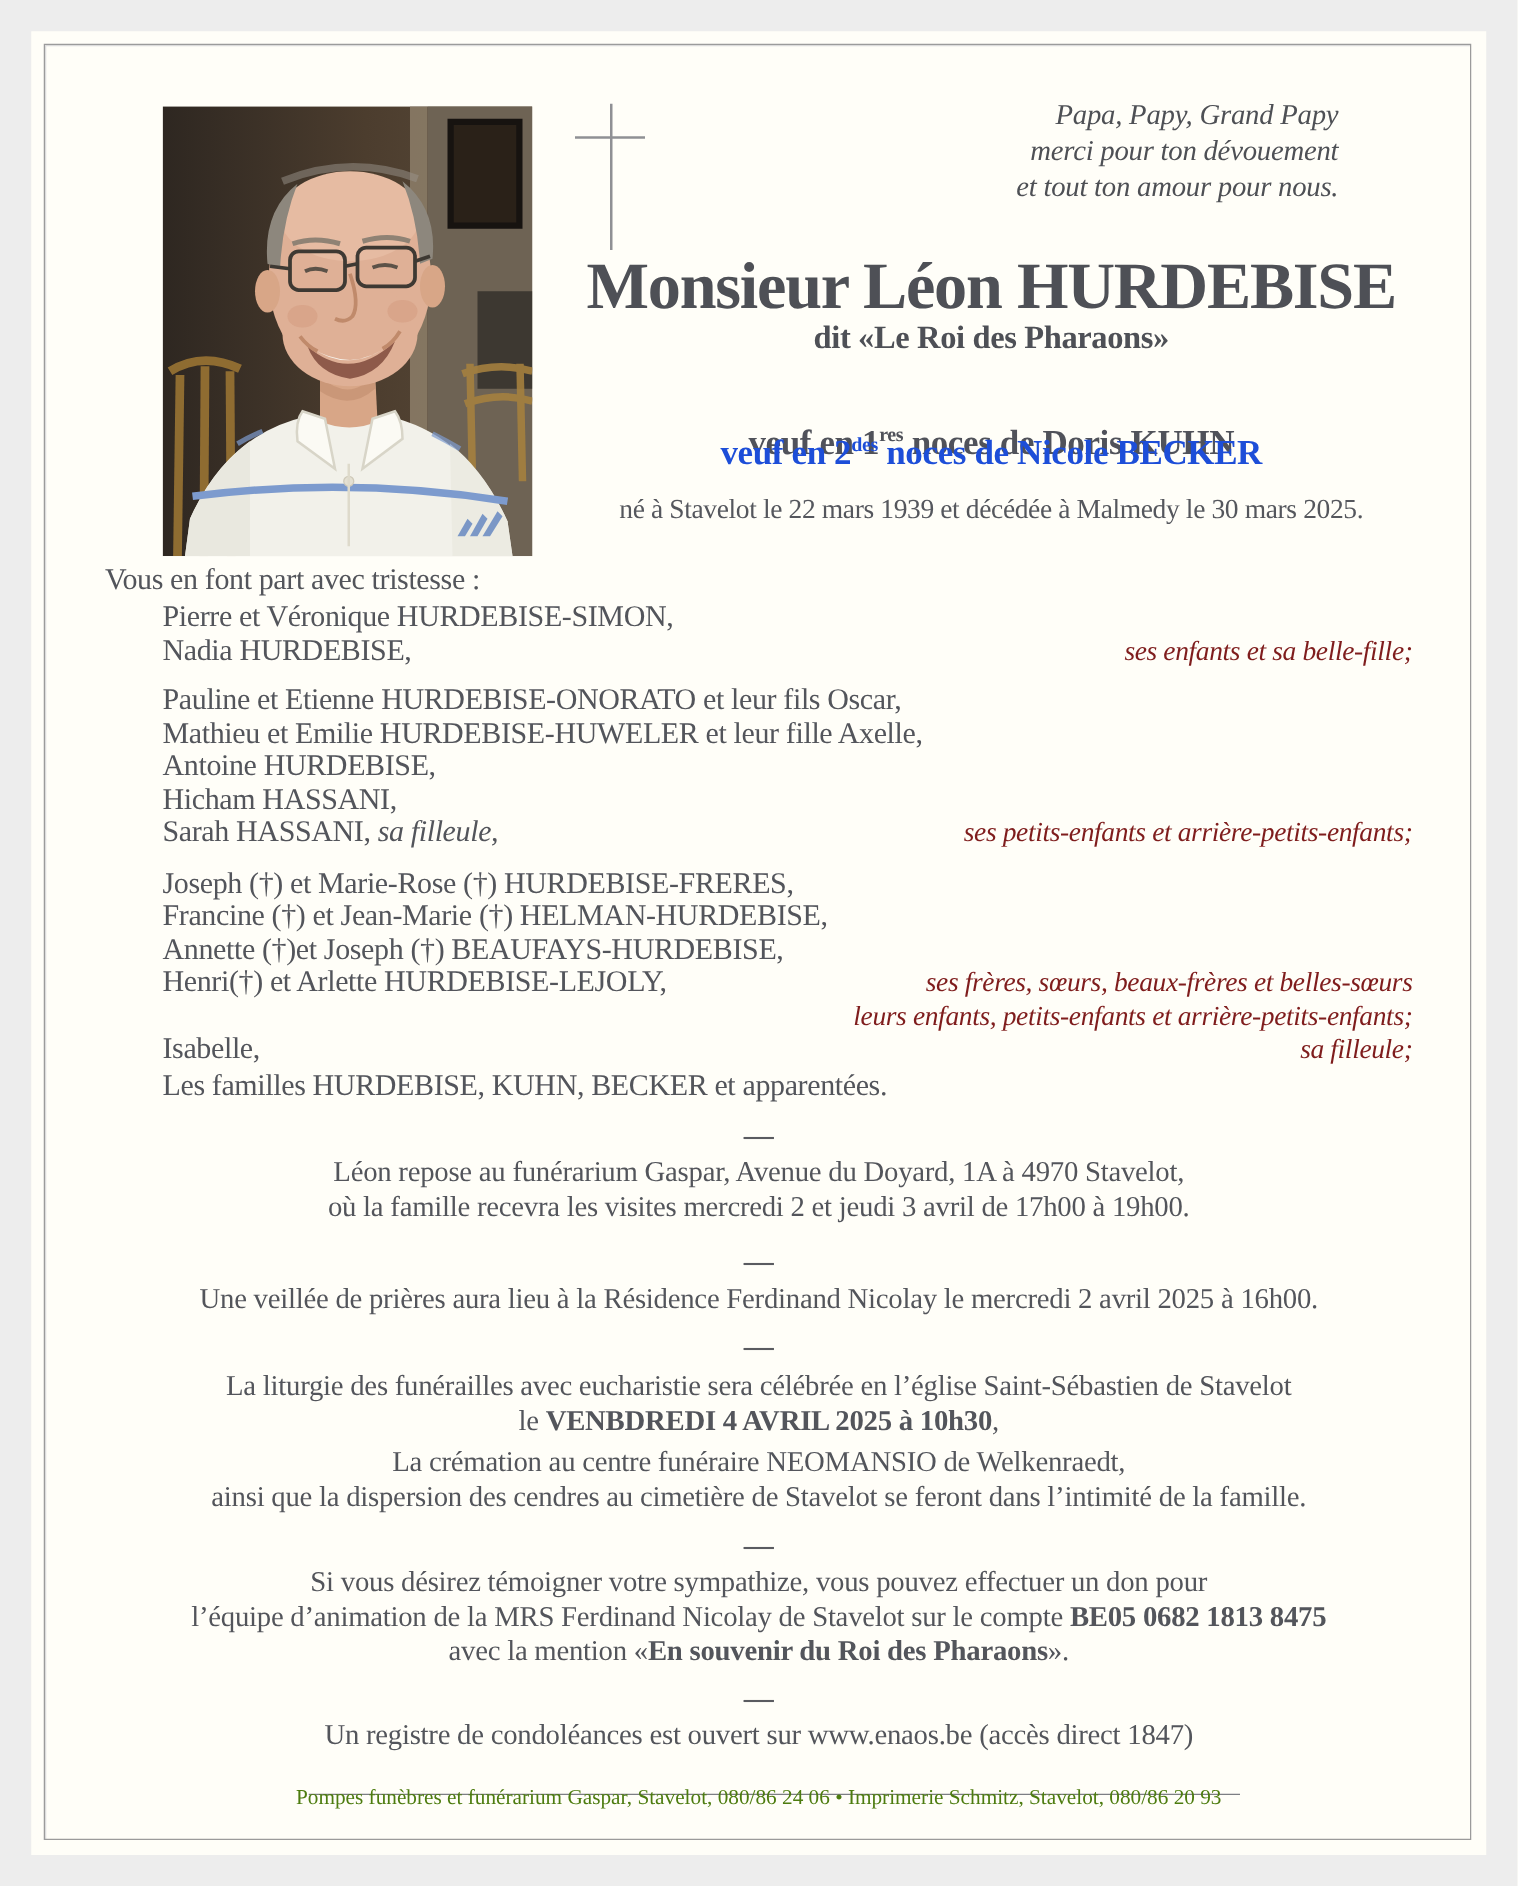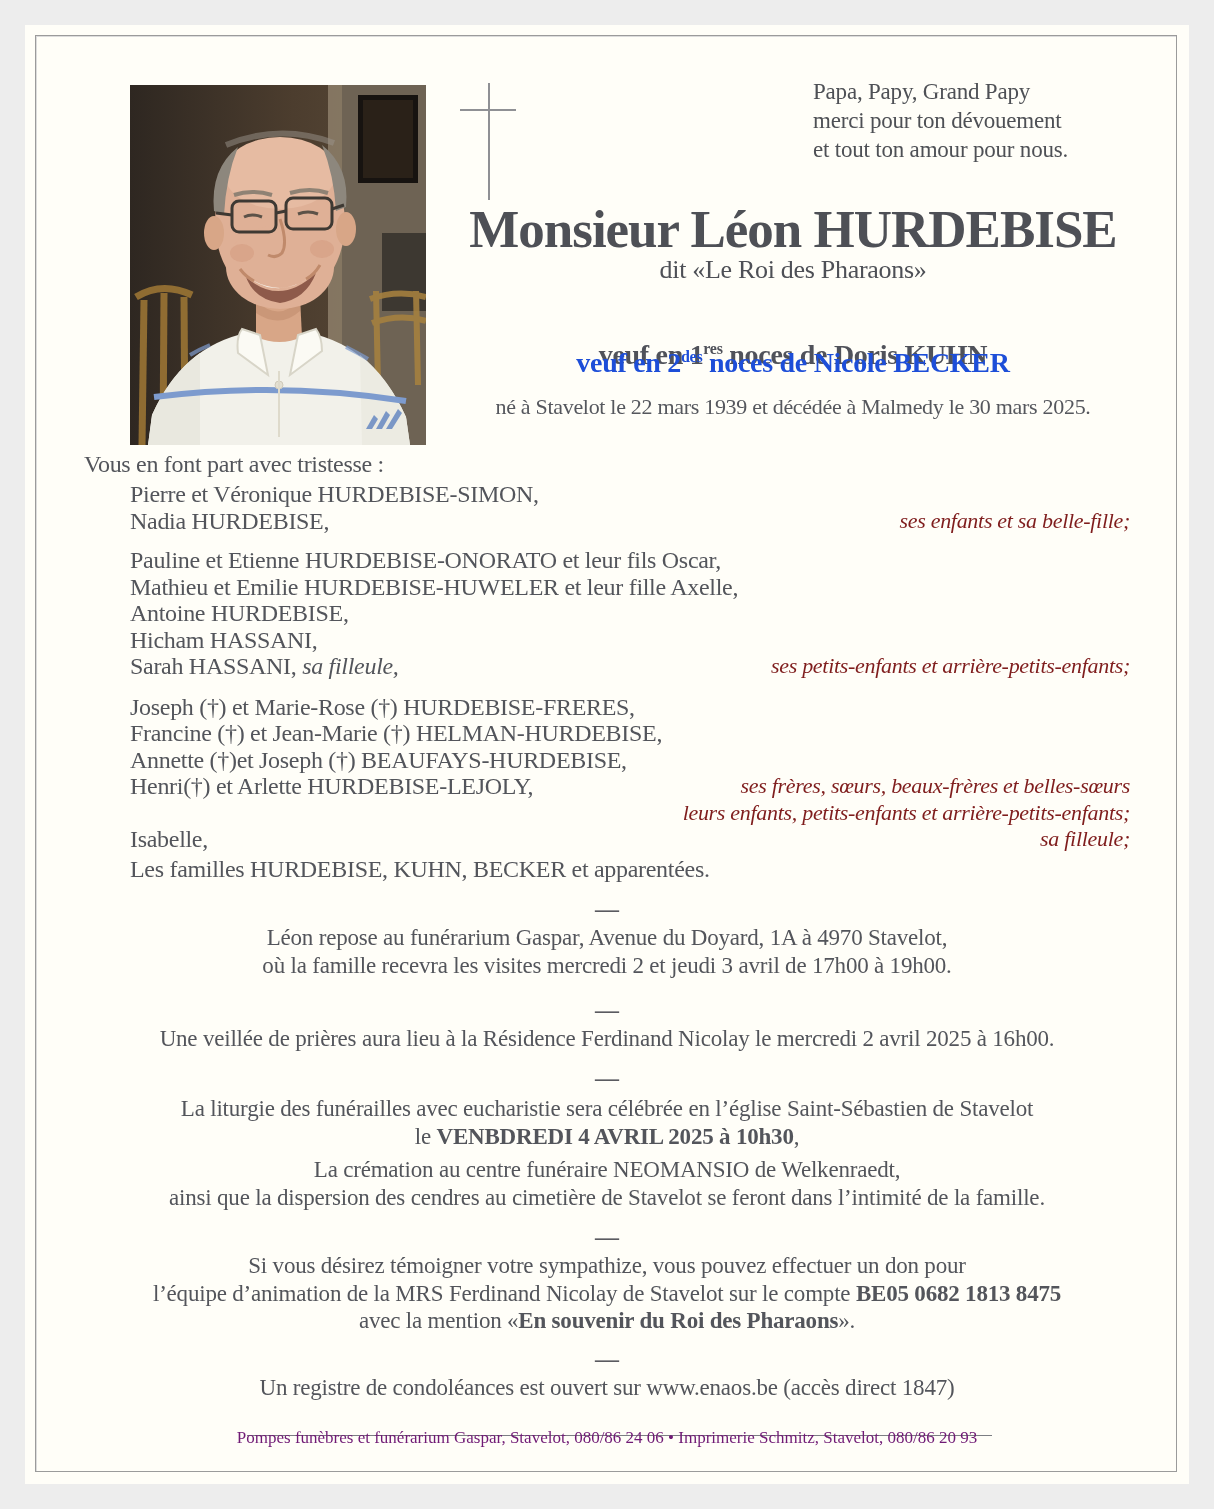--- a/index.html
+++ b/index.html
@@ -23,45 +23,45 @@
   }
   .abs{position:absolute;}
   .photo{
     left:105px;top:60px;width:296px;height:360px;
     overflow:hidden;
   }
   .photo svg{display:block;}
   .cross{left:425px;top:55px;}
   .quote{
     left:788px;top:52px;
-    font-size:23px;line-height:29px;
-    color:#4e5055;letter-spacing:-0.2px;
+    font-style:italic;font-size:23px;line-height:29px;
+    color:#4e5055;letter-spacing:-0.2px;text-align:right;
   }
   .headcol{left:430px;width:676px;text-align:center;letter-spacing:-0.3px;}
   .t-title{top:176px;font-size:53px;font-weight:bold;color:#4e5056;letter-spacing:-1px;line-height:56px;}
-  .t-alias{top:230px;font-size:26px;font-weight:normal;color:#4e5056;}
+  .t-alias{top:230px;font-size:26px;font-weight:bold;color:#4e5056;}
   .t-w1{top:286px;font-size:28px;font-weight:bold;color:#50525a;margin-top:28px;}
   .t-w2{top:322px;font-size:28px;font-weight:bold;color:#1d4ed8;}
   .t-w1 sup,.t-w2 sup{font-size:16px;}
   .t-born{top:369px;font-size:22px;color:#55575d;}
   .announce{left:59px;top:426px;font-size:24px;letter-spacing:-0.3px;}
   .names{left:105px;top:456px;width:1000px;font-size:24px;letter-spacing:-0.3px;}
   .ngroup{margin:0;}
   .g2{margin-top:13px;}
   .g3{margin-top:14px;}
   .nrow{
     display:flex;justify-content:space-between;align-items:center;
     height:26.5px;line-height:26.5px;white-space:nowrap;
   }
   .nlabel{font-style:italic;font-size:22px;color:#7f1d1d;}
   .it{font-style:italic;}
   .families{margin-top:3px;height:26.5px;line-height:26.5px;}
   .cline{left:0;width:1164px;text-align:center;font-size:23px;line-height:27.5px;letter-spacing:-0.2px;}
   .sep{font-weight:bold;color:#5a5b60;font-size:24px;line-height:24px;}
-  .small-footer{font-size:17px;color:#701a75;letter-spacing:0;}
+  .small-footer{font-size:17px;color:#4d7c0f;letter-spacing:0;}
   .strikeline{
     left:222px;top:1410px;width:745px;height:0;
     border-top:1.5px solid #7c7e83;
   }
   b{font-weight:bold;}
 </style>
 </head>
 <body>
 
 <div class="page">

